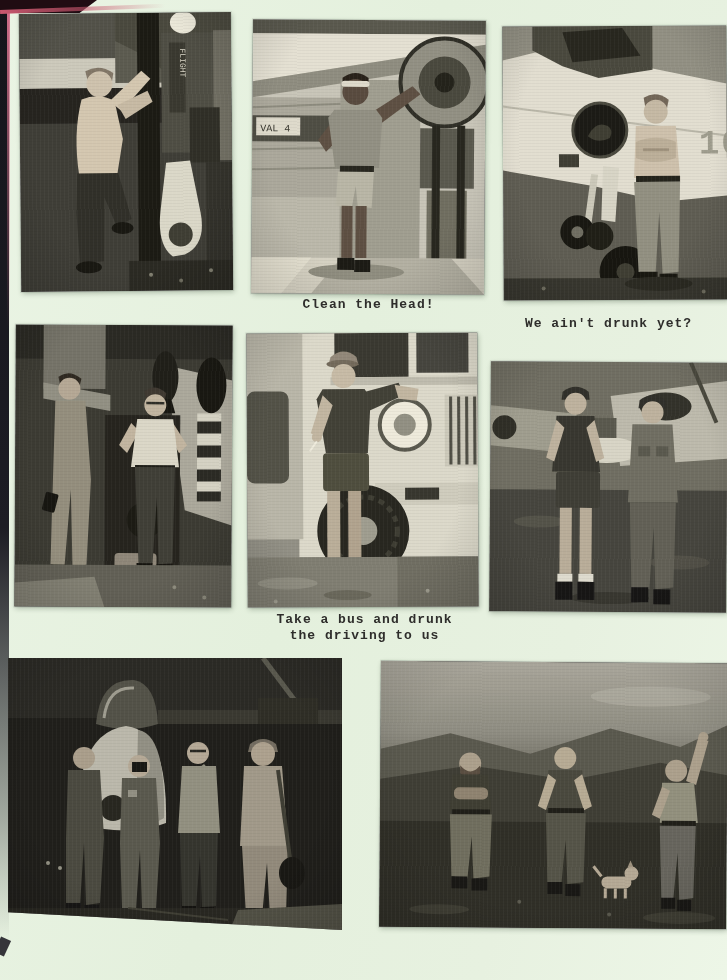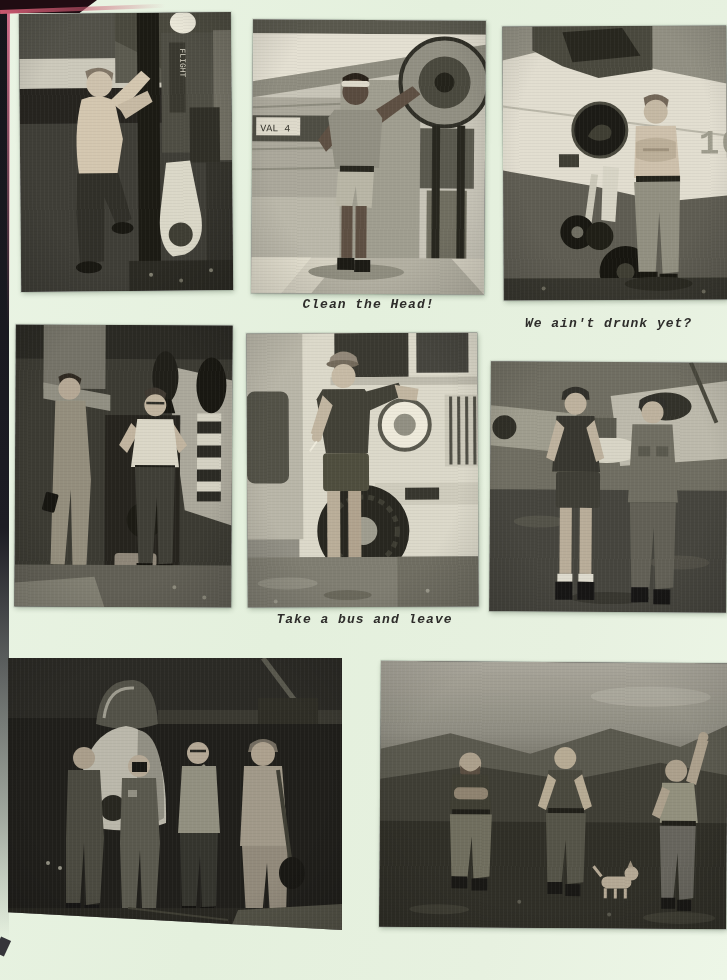--- a/index.html
+++ b/index.html
@@ -16,21 +16,21 @@
   }
   .photo svg{display:block;width:100%;height:100%;filter:sepia(.07) contrast(.96) brightness(1.02);}
   .photo::after{
     content:"";position:absolute;inset:0;pointer-events:none;
     background:
       repeating-linear-gradient(0deg,rgba(0,0,0,.035) 0 1px,rgba(255,255,255,0) 1px 3px),
       repeating-linear-gradient(90deg,rgba(255,255,255,.03) 0 1px,rgba(0,0,0,0) 1px 4px),
       radial-gradient(ellipse at 50% 45%,rgba(0,0,0,0) 62%,rgba(0,0,0,.14) 100%);
   }
   .caption{
-    position:absolute;text-align:center;font-style:italic;font-weight:bold;
+    position:absolute;text-align:center;font-weight:bold;
     font-size:13px;letter-spacing:1px;color:#2e2d2b;white-space:nowrap;line-height:16px;
     font-family:"Liberation Mono","DejaVu Sans Mono",monospace;
   }
   .artifact{position:absolute;}
   .artifact-left{
     left:0;top:0;width:9px;height:960px;
     background:linear-gradient(to bottom,#15151b 0%,#1d1d24 55%,rgba(30,30,36,.35) 85%,rgba(30,30,36,0) 98%);
   }
   .artifact-pinkline{
     left:7px;top:0;width:3px;height:330px;
@@ -464,17 +464,18 @@
         <circle cx="230" cy="252" r="2" fill="#55544a"></circle>
       </g>
     </svg>
   </figure>
 
   <div class="caption" style="left:252px;top:297px;width:233px;">Clean the Head!</div>
 
   <div class="caption" style="left:490px;top:304px;width:237px;margin-top:12px;">We ain't drunk yet?</div>
 
   <div class="caption" style="left:247px;top:612px;width:235px;">
-    <div>Take a bus and leave</div>
+    <div>Take a bus and drunk</div>
+    <div>the driving to us</div>
   </div>
 
 
 </div>
 
 </body></html>

